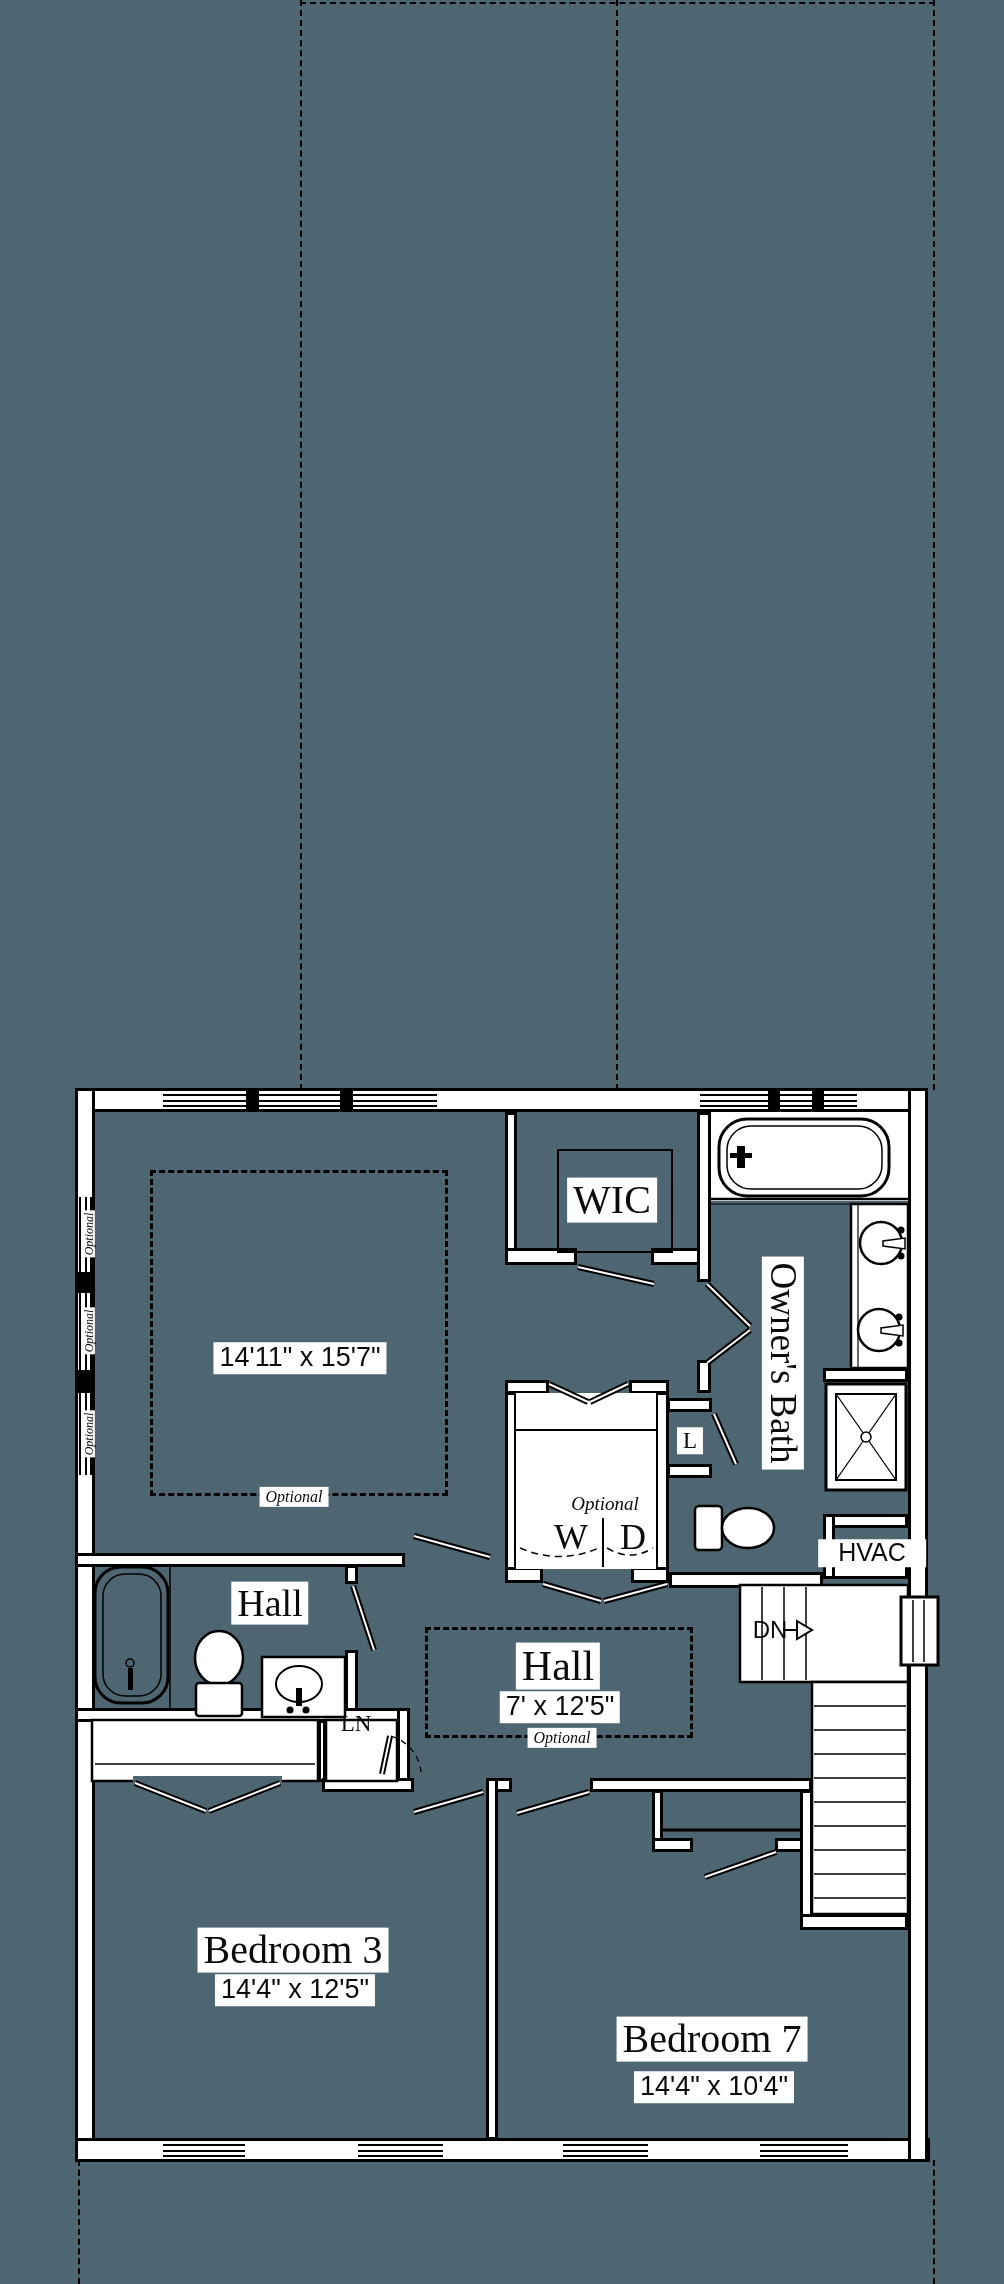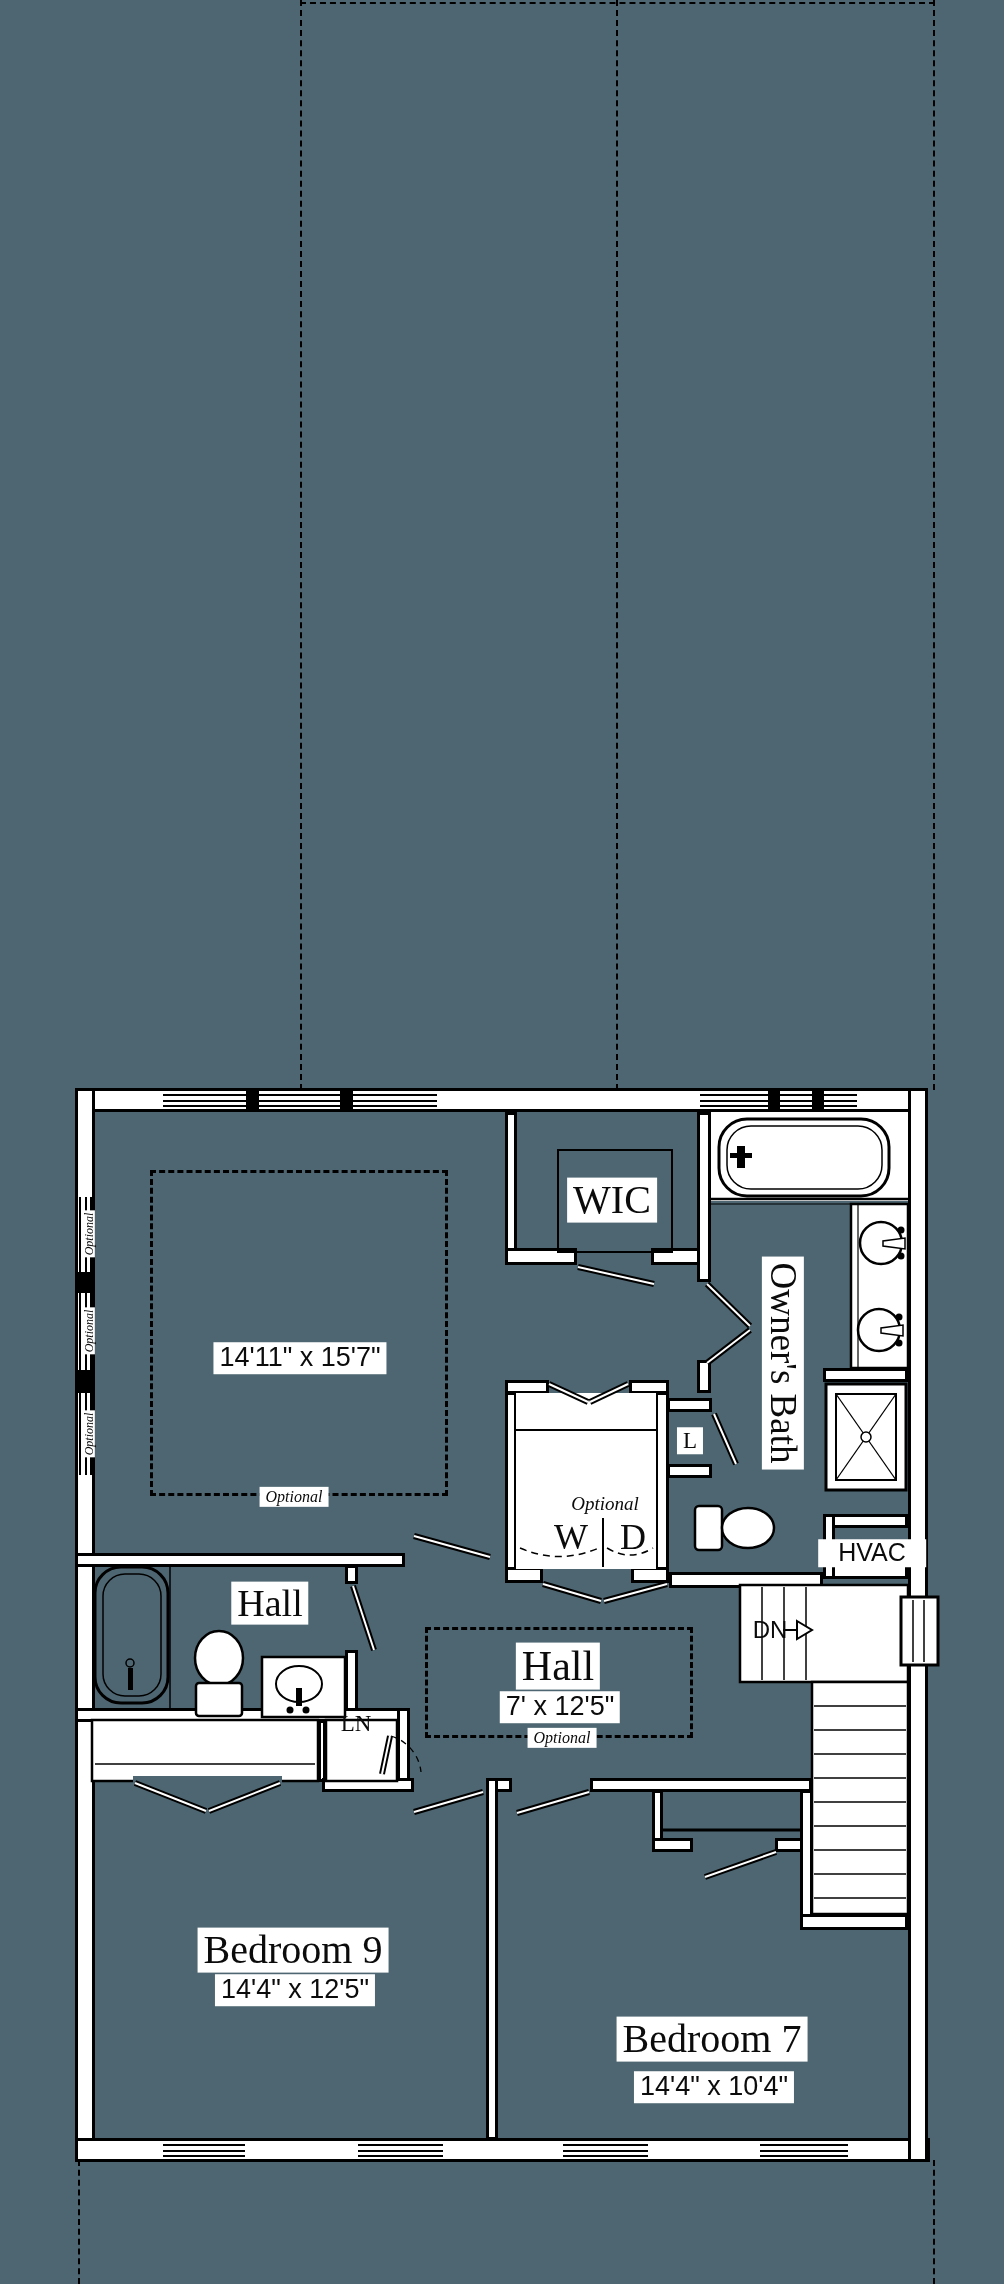--- a/index.html
+++ b/index.html
@@ -266,21 +266,21 @@
   <div class="lbl serif" style="left:571px;top:1537px;font-size:36px;background:transparent">W</div>
   <div class="lbl serif" style="left:633px;top:1537px;font-size:36px;background:transparent">D</div>
   <div class="lbl serif" style="left:690px;top:1441px;font-size:23px">L</div>
   <div class="lbl sans" style="left:872px;top:1553px;font-size:25px;padding:1px 20px">HVAC</div>
   <div class="lbl serif" style="left:270px;top:1603px;font-size:38px">Hall</div>
   <div class="lbl serif" style="left:558px;top:1666px;font-size:42px">Hall</div>
   <div class="lbl sans" style="left:560px;top:1707px;font-size:27px">7' x 12'5"</div>
   <div class="lbl serif it" style="left:562px;top:1738px;font-size:16px">Optional</div>
   <div class="lbl sans" style="left:770px;top:1630px;font-size:24px;background:transparent;padding:0">DN</div>
   <div class="lbl serif" style="left:356px;top:1724px;font-size:23px;background:transparent">LN</div>
-  <div class="lbl serif" style="left:293px;top:1950px;font-size:40px">Bedroom 9</div>
+  <div class="lbl serif" style="left:293px;top:1950px;font-size:40px">Bedroom 3</div>
   <div class="lbl sans" style="left:295px;top:1990px;font-size:27px">14'4" x 12'5"</div>
   <div class="lbl serif" style="left:712px;top:2039px;font-size:40px">Bedroom 7</div>
   <div class="lbl sans" style="left:714px;top:2087px;font-size:27px">14'4" x 10'4"</div>
   <div class="lbl serif it rotm90" style="left:89px;top:1234px;font-size:12px;padding:0 2px">Optional</div>
   <div class="lbl serif it rotm90" style="left:89px;top:1331px;font-size:12px;padding:0 2px">Optional</div>
   <div class="lbl serif it rotm90" style="left:89px;top:1434px;font-size:12px;padding:0 2px">Optional</div>
 
 </div>
 
 </body></html>

